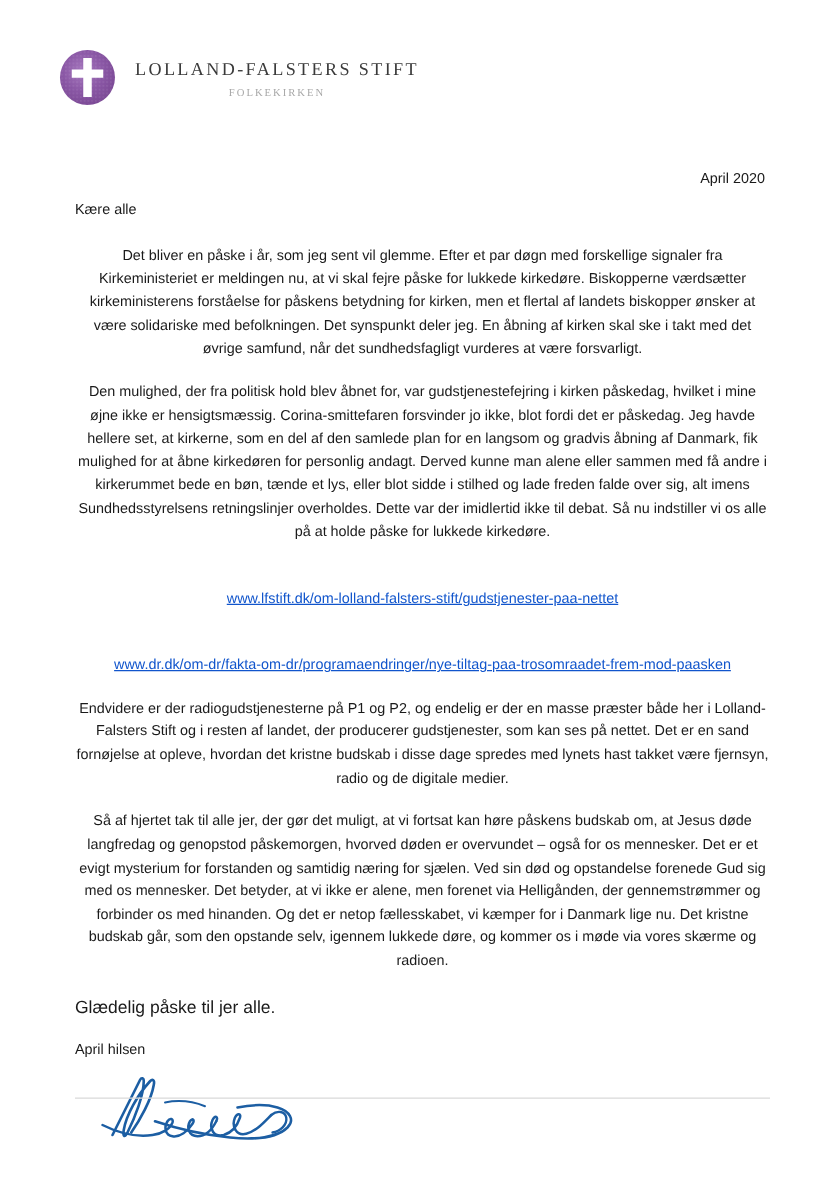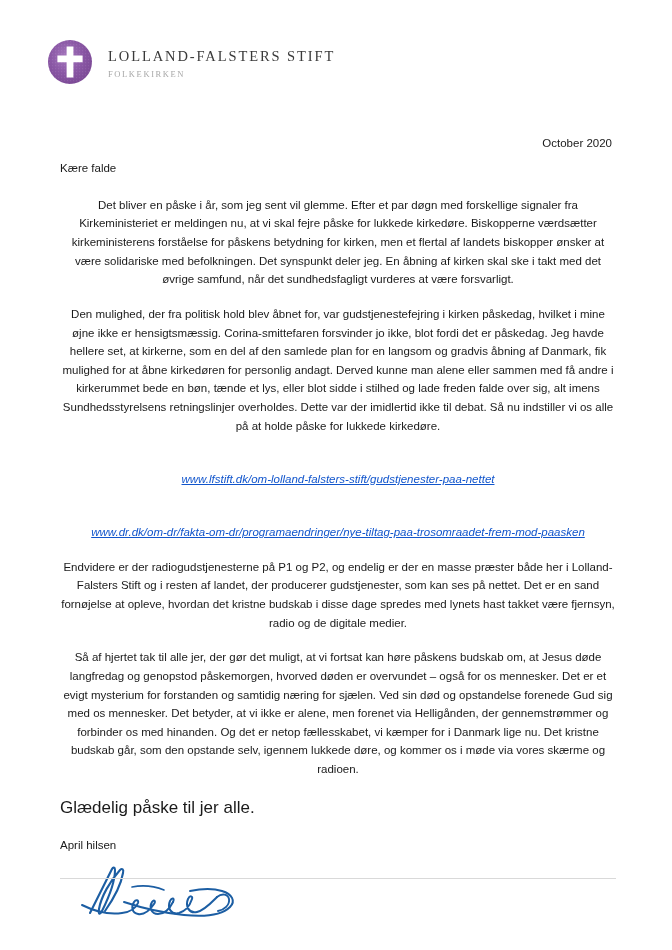--- a/index.html
+++ b/index.html
@@ -54,20 +54,21 @@
     line-height: 1.15;
     white-space: nowrap;
   }
   .brand-sub {
     font-family: "Liberation Serif", serif;
     font-size: 8.5px;
     letter-spacing: 1.6px;
     color: #a8a8a8;
     margin-top: 4px;
     white-space: nowrap;
+    text-align: center;
   }
 
   
   .date-line {
     position: absolute;
     right: 60px;
     top: 137px;
     font-size: 11.5px;
     color: #1a1a1a;
     text-align: right;
@@ -88,24 +89,23 @@
     line-height: 1.62;
     margin: 16px 0 15px 0;
     text-align: center;
     color: #1a1a1a;
   }
   p.para.tight { margin-bottom: 14px; }
   a.weblink {
     color: #1155cc;
     text-decoration: underline;
     word-break: break-all;
-    font-style: italic;
   }
   .closing-line {
-    font-size: 17px;
+    font-size: 14px;
     line-height: 1.62;
     margin: 0 0 15px 0;
   }
   .signoff {
     font-size: 11.5px;
     line-height: 1.62;
     margin: 0 0 6px 0;
   }
 
   
@@ -161,25 +161,25 @@
         <circle cx="24" cy="24" r="22" fill="url(#speck)"></circle>
         <path d="M20.6 8.4 h6.8 v9.2 h9.2 v6.6 h-9.2 v15.4 h-6.8 v-15.4 h-9.2 v-6.6 h9.2 z" fill="#ffffff"></path>
       </svg>
     </div>
     <div class="brand-text">
       <div class="brand-name">LOLLAND-FALSTERS STIFT</div>
       <div class="brand-sub">FOLKEKIRKEN</div>
     </div>
   </div>
 
-  <div class="date-line">October 2020</div>
+  <div class="date-line">April 2020</div>
 
   <div class="content">
 
-    <div class="salutation">Kære falde</div>
+    <div class="salutation">Kære alle</div>
 
     <p class="para">Det bliver en påske i år, som jeg sent vil glemme. Efter et par døgn med forskellige signaler fra Kirkeministeriet er meldingen nu, at vi skal fejre påske for lukkede kirkedøre. Biskopperne værdsætter kirkeministerens forståelse for påskens betydning for kirken, men et flertal af landets biskopper ønsker at være solidariske med befolkningen. Det synspunkt deler jeg. En åbning af kirken skal ske i takt med det øvrige samfund, når det sundhedsfagligt vurderes at være forsvarligt.</p>
     <p class="para">Den mulighed, der fra politisk hold blev åbnet for, var gudstjenestefejring i kirken påskedag, hvilket i mine øjne ikke er hensigtsmæssig. Corina-smittefaren forsvinder jo ikke, blot fordi det er påskedag. Jeg havde hellere set, at kirkerne, som en del af den samlede plan for en langsom og gradvis åbning af Danmark, fik mulighed for at åbne kirkedøren for personlig andagt. Derved kunne man alene eller sammen med få andre i kirkerummet bede en bøn, tænde et lys, eller blot sidde i stilhed og lade freden falde over sig, alt imens Sundhedsstyrelsens retningslinjer overholdes. Dette var der imidlertid ikke til debat. Så nu indstiller vi os alle på at holde påske for lukkede kirkedøre.</p>
 
     <p class="para tight">
       <br>
       <a class="weblink" href="#">www.lfstift.dk/om-lolland-falsters-stift/gudstjenester-paa-nettet</a>
     </p>
 
     <p class="para tight">

